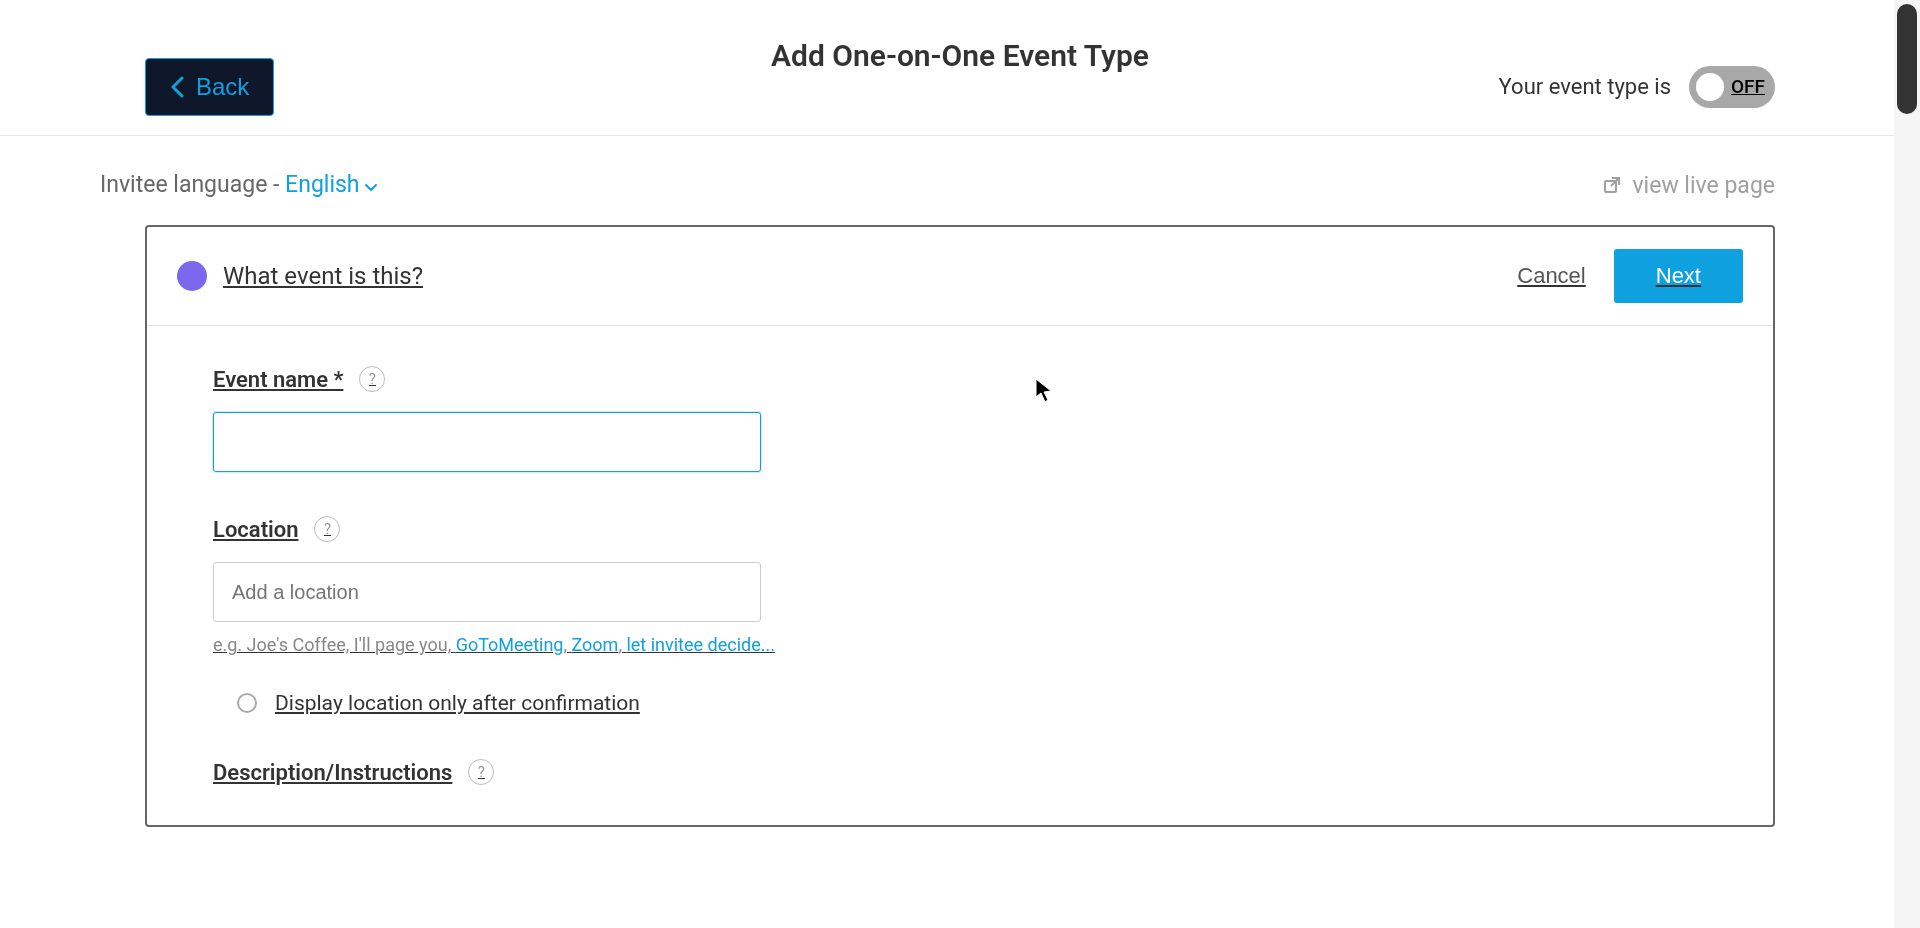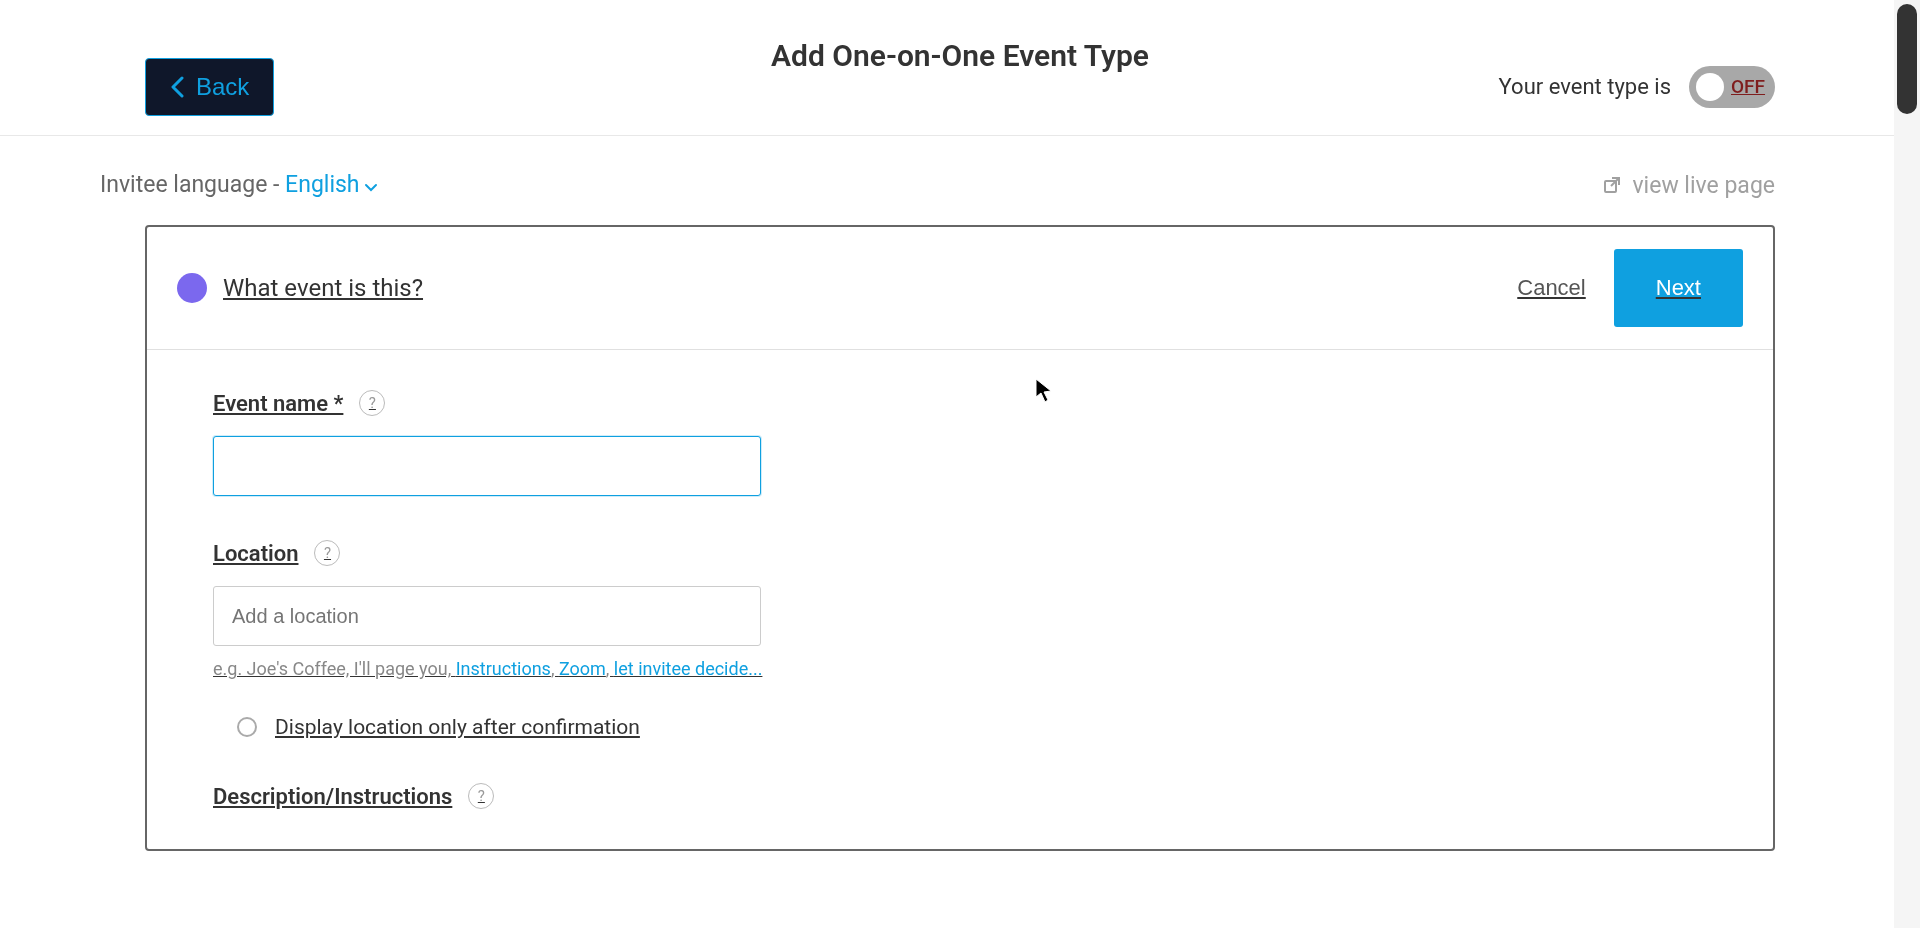--- a/index.html
+++ b/index.html
@@ -79,21 +79,21 @@
     .toggle-knob {
       width: 28px;
       height: 28px;
       background: #fff;
       border-radius: 50%;
       position: absolute;
       left: 7px;
     }
     
     .toggle-text {
-      color: #7f1d1d;
+      color: #000000;
       font-size: 19px;
       font-weight: 500;
       margin-left: 42px;
       text-decoration: underline;
     }
     
     .sub-bar {
       display: flex;
       align-items: center;
       padding: 35px 145px 26px 100px;
@@ -163,21 +163,21 @@
       color: #555;
       cursor: pointer;
       padding: 10px 22px;
     }
     
     .next-btn {
       background: #0fa0e0;
       color: #fff;
       border: none;
       font-size: 22px;
-      padding: 26px 42px;
+      padding: 14px 42px;
       cursor: pointer;
       border-radius: 3px;
       margin-left: 6px;
     }
     
     .panel-body {
       padding: 40px 66px 20px 66px;
     }
     
     .field-block {
@@ -353,21 +353,21 @@
       <input type="text" class="text-input focused" style="">
     </div>
 
     <div class="field-block">
       <div class="field-label">
         <span>Location</span>
         <span class="help-badge">?</span>
       </div>
       <input type="text" class="text-input" placeholder="Add a location" style="">
       <div class="location-hint">
-        <span>e.g. Joe's Coffee, I'll page you, </span><a href="#">Instructions</a><span>, </span><a href="#">Zoom</a><span>, </span><a href="#">let invitee decide...</a>
+        <span>e.g. Joe's Coffee, I'll page you, </span><a href="#">GoToMeeting</a><span>, </span><a href="#">Zoom</a><span>, </span><a href="#">let invitee decide...</a>
       </div>
       <div class="radio-group">
         <div class="radio-row">
           <div class="radio-circle"></div>
           <span class="radio-label">Display location only after confirmation</span>
         </div>
       </div>
     </div>
 
     <div class="field-block" style="margin-bottom:0;">

